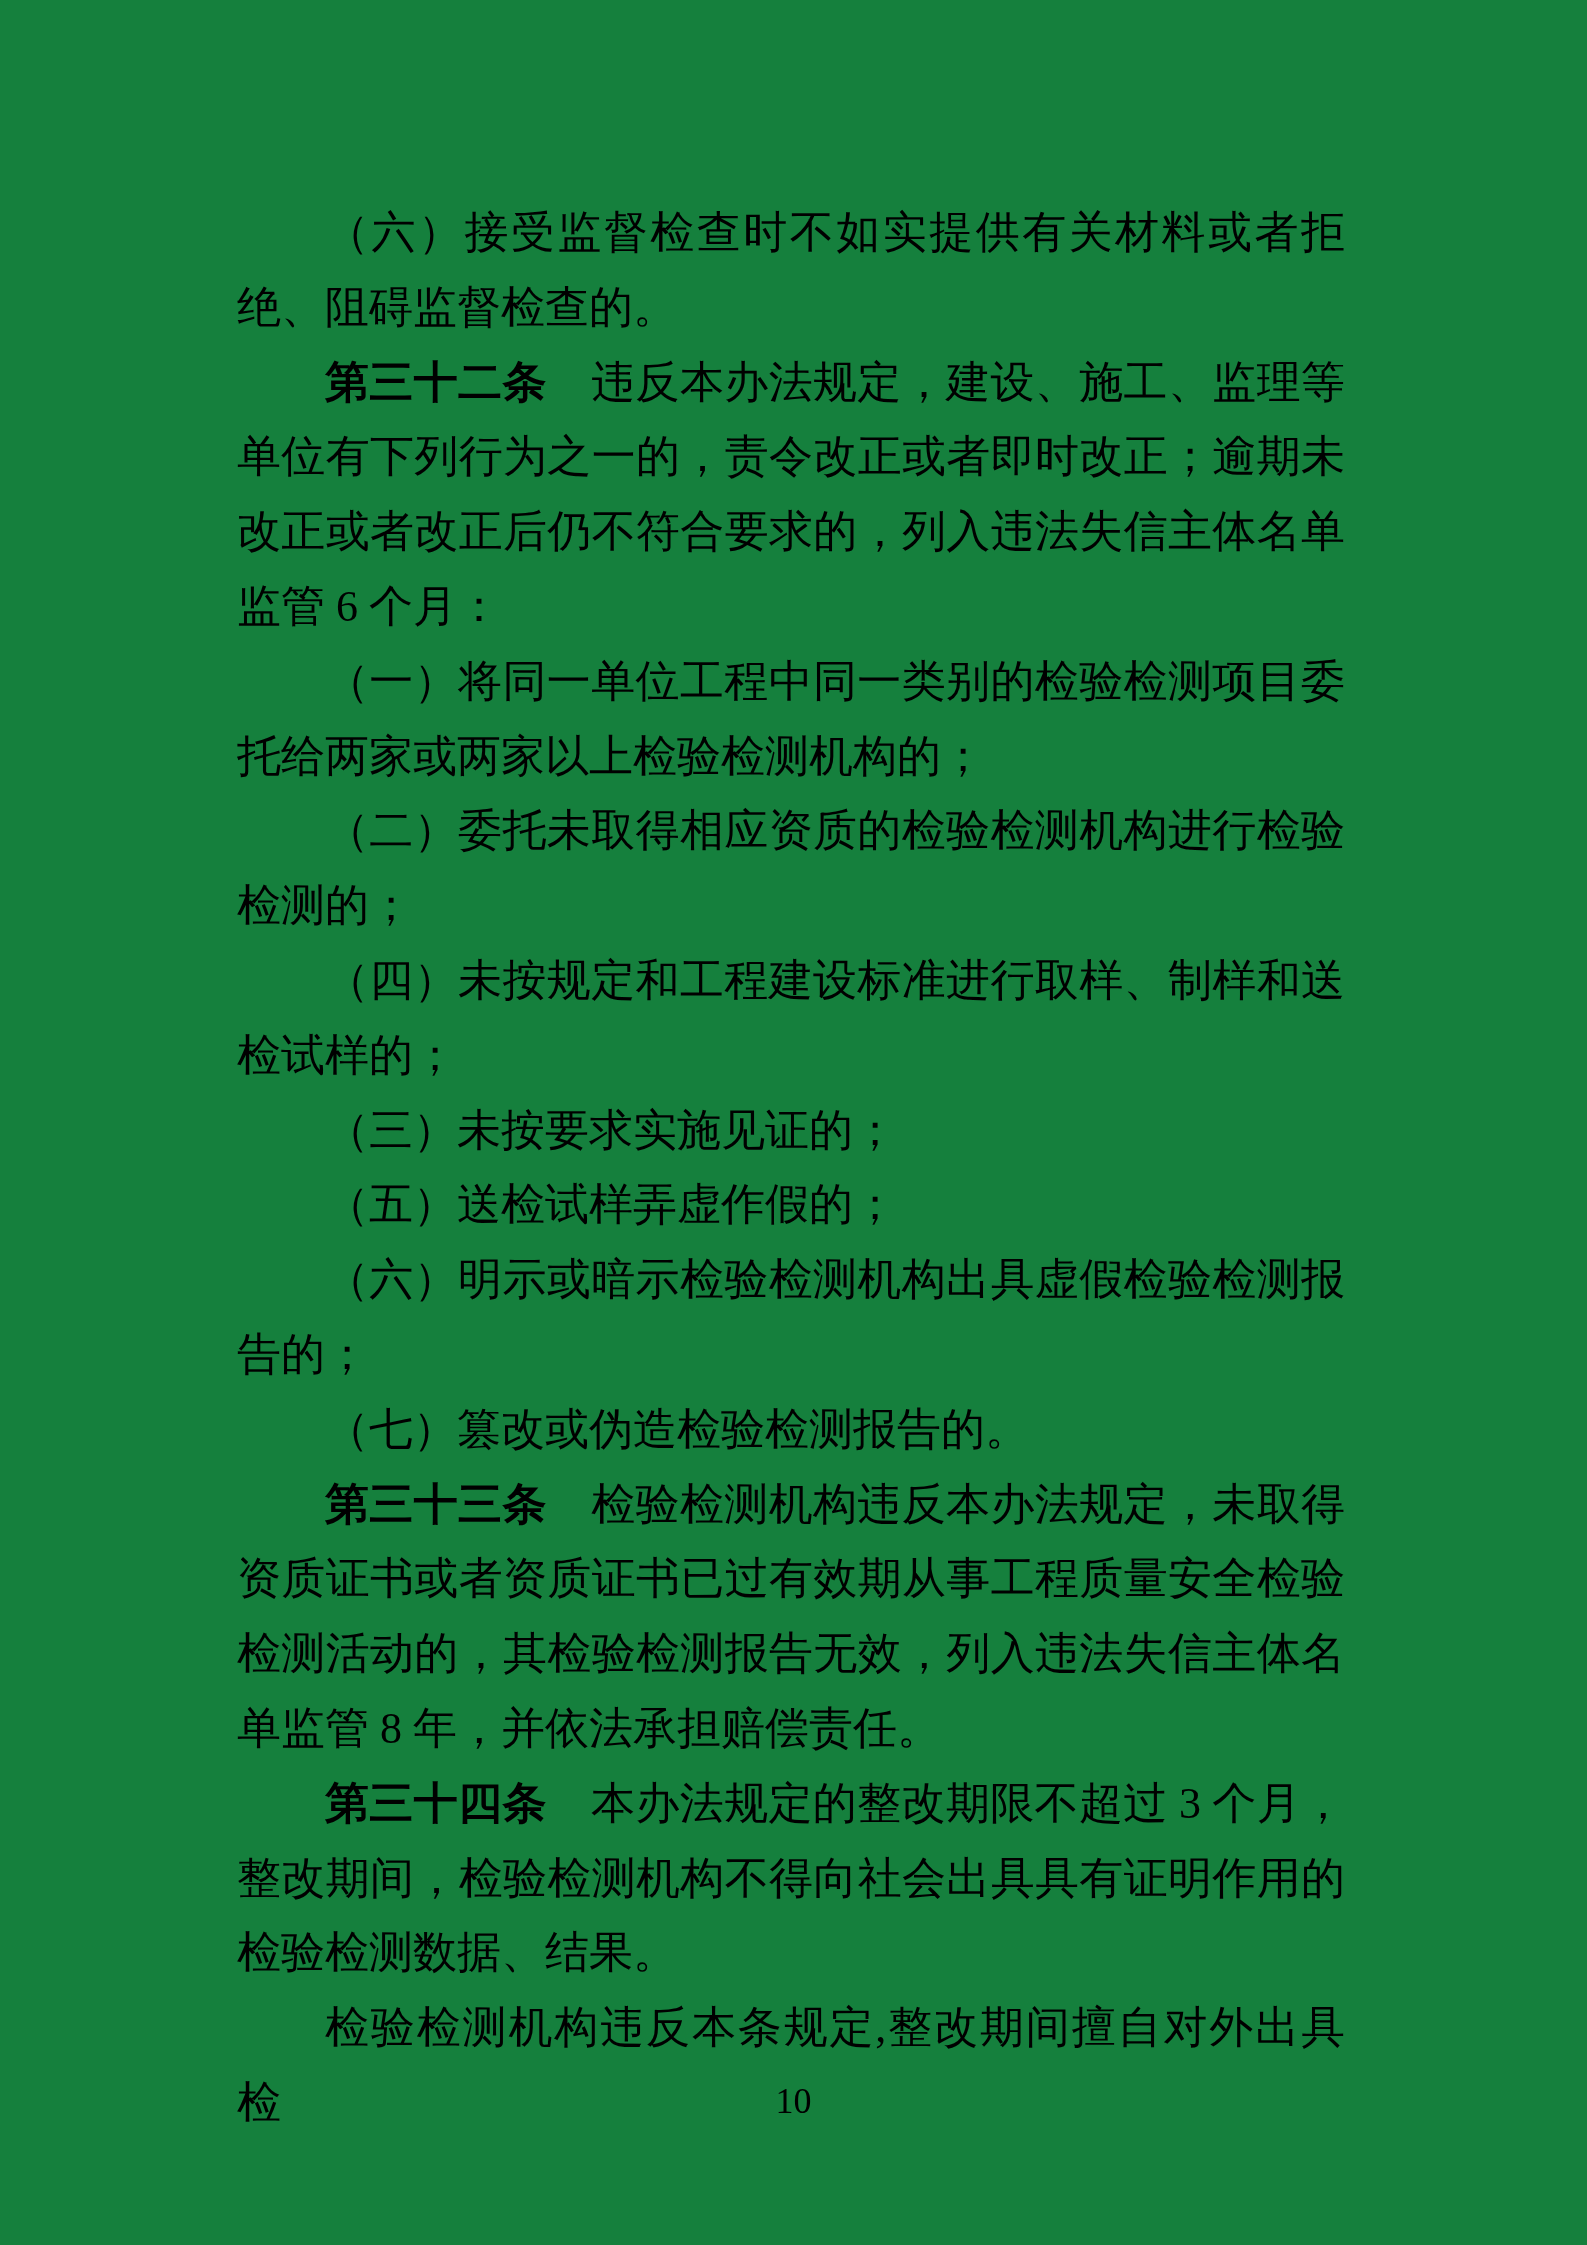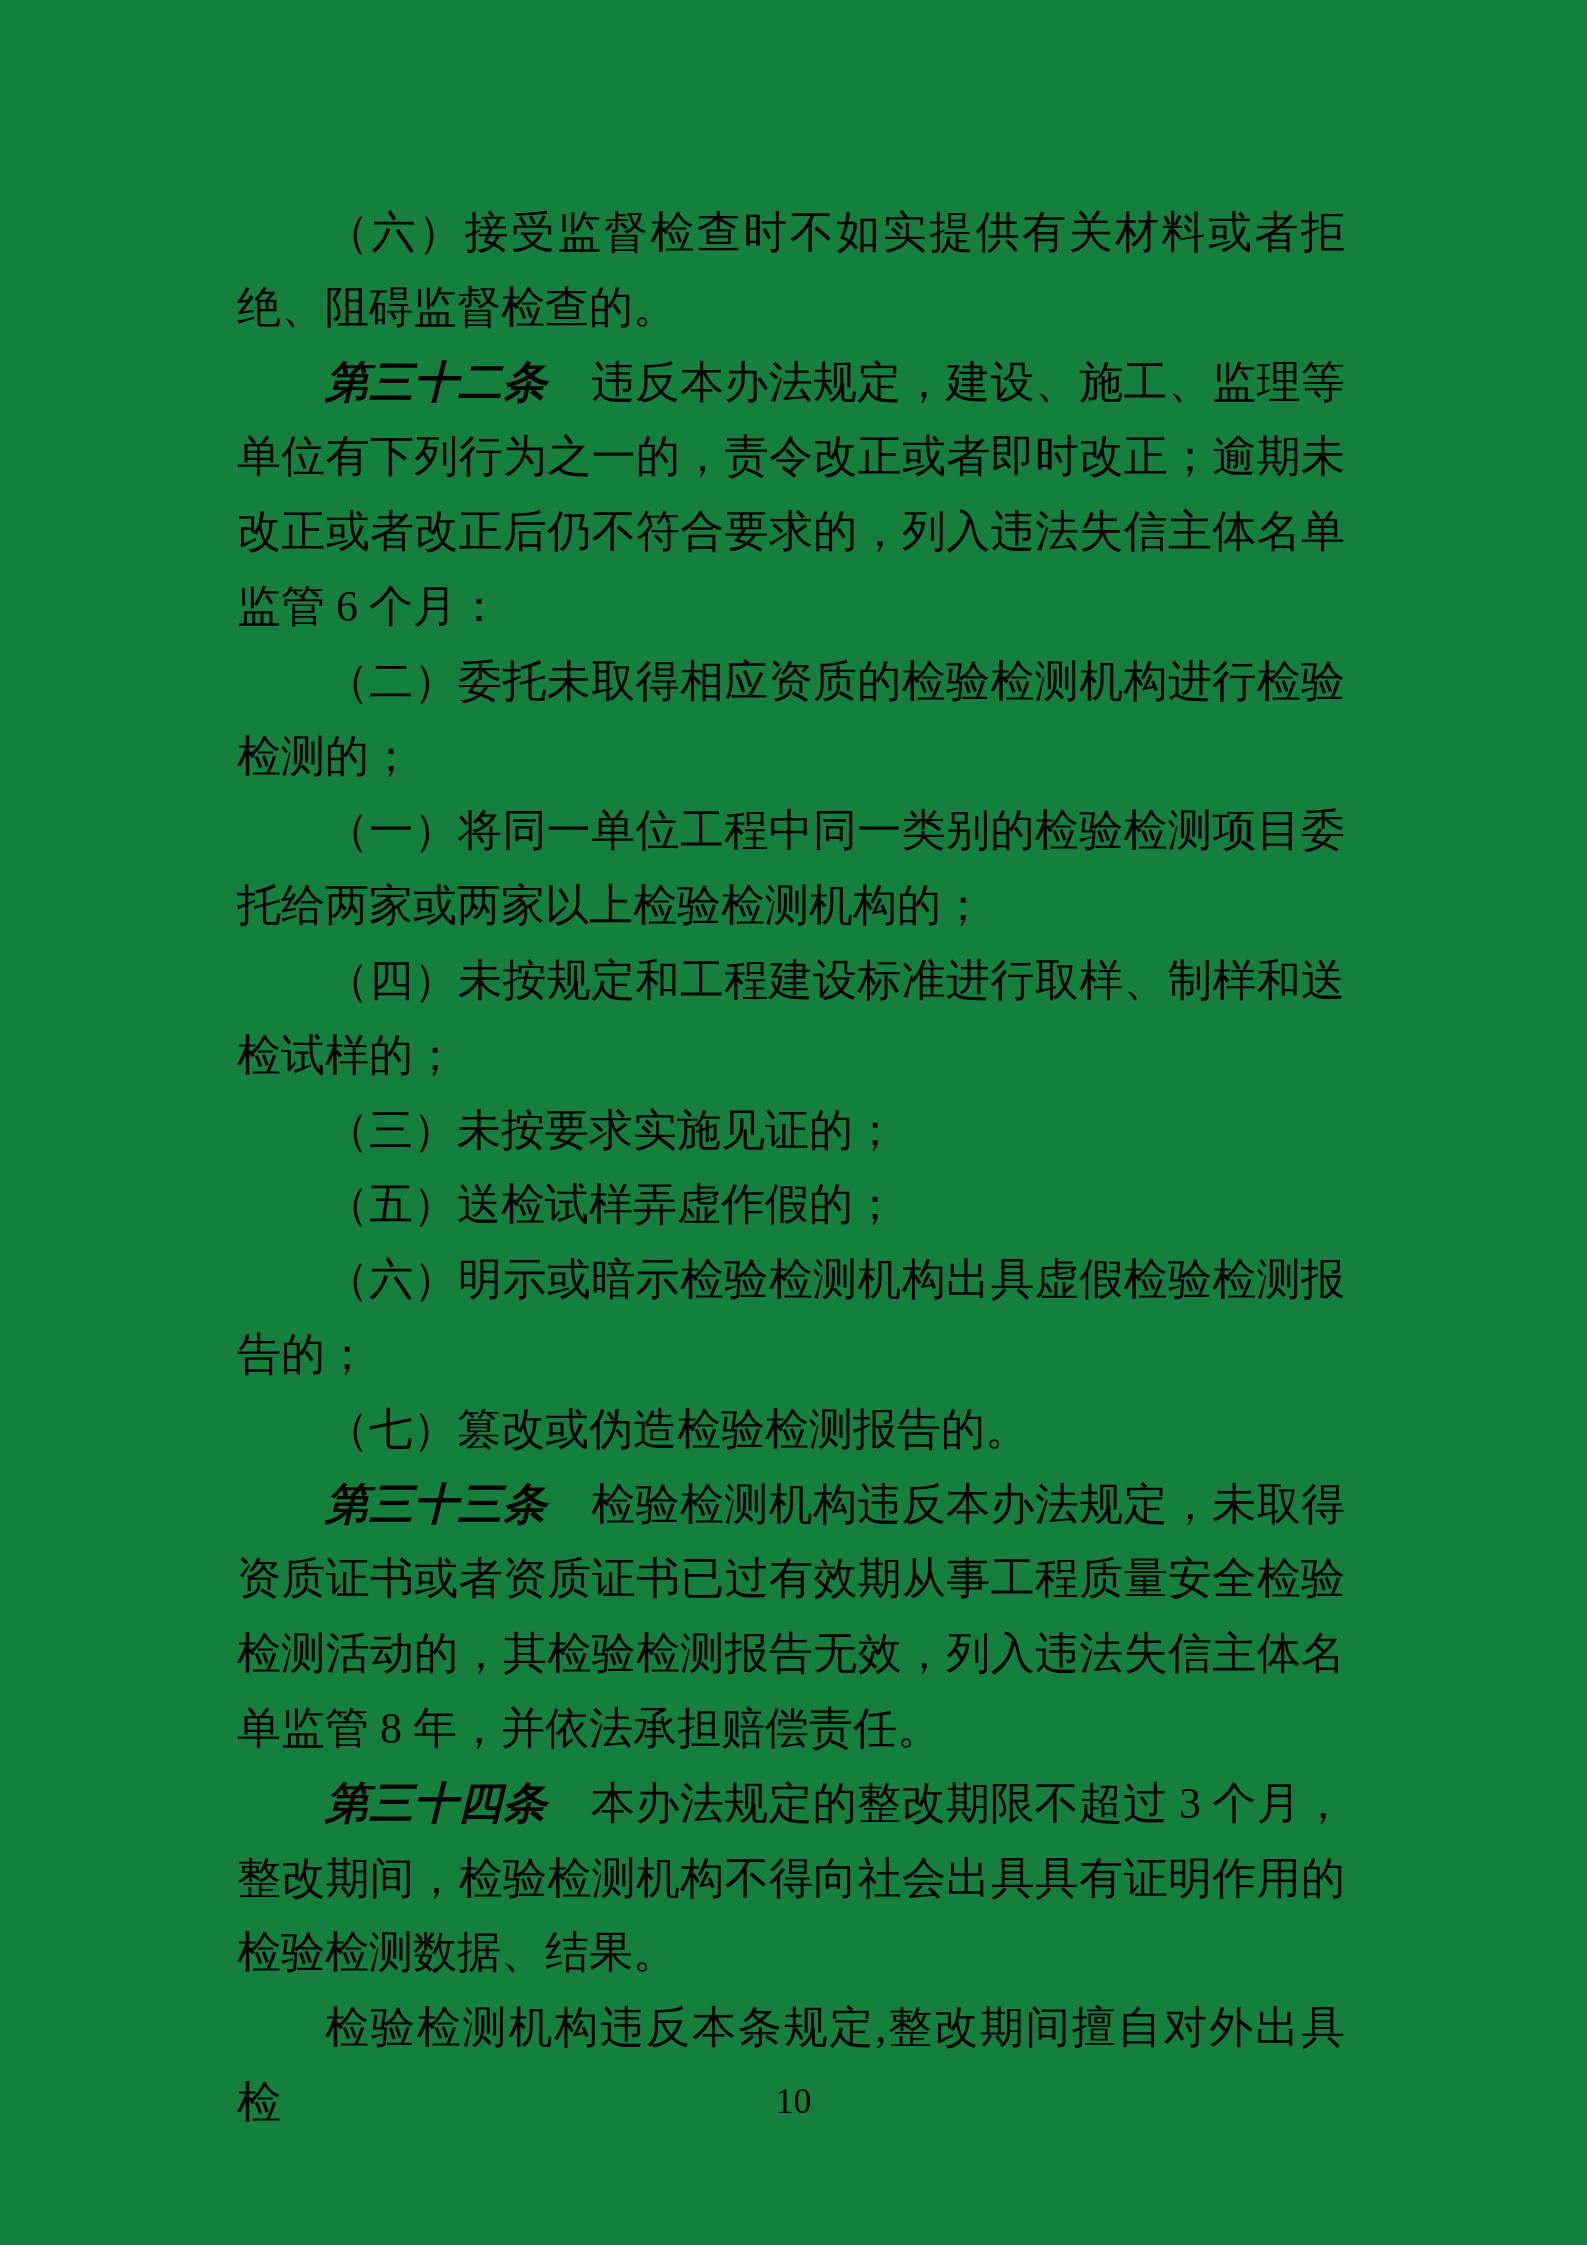--- a/index.html
+++ b/index.html
@@ -27,41 +27,40 @@
     text-align: justify;
     text-justify: inter-ideograph;
   }
   .content p {
     margin: 0;
     padding: 0;
     text-indent: 88px; 
   }
   .term {
     font-weight: bold;
-    font-style: italic;
   }
   .pagenum {
     position: absolute;
     top: 2083px;
     left: 0;
     width: 100%;
     text-align: center;
     font-size: 36px;
     line-height: 36px;
   }
 </style>
 </head>
 <body>
 
 <div class="page">
   <div class="content">
     <p><b class="term"></b><span>（六）接受监督检查时不如实提供有关材料或者拒绝、阻碍监督检查的。</span></p>
     <p><b class="term">第三十二条</b><span>　违反本办法规定，建设、施工、监理等单位有下列行为之一的，责令改正或者即时改正；逾期未改正或者改正后仍不符合要求的，列入违法失信主体名单监管 6 个月：</span></p>
+    <p><b class="term"></b><span>（一）将同一单位工程中同一类别的检验检测项目委托给两家或两家以上检验检测机构的；</span></p>
     <p><b class="term"></b><span>（二）委托未取得相应资质的检验检测机构进行检验检测的；</span></p>
-    <p><b class="term"></b><span>（一）将同一单位工程中同一类别的检验检测项目委托给两家或两家以上检验检测机构的；</span></p>
     <p><b class="term"></b><span>（四）未按规定和工程建设标准进行取样、制样和送检试样的；</span></p>
     <p><b class="term"></b><span>（三）未按要求实施见证的；</span></p>
     <p><b class="term"></b><span>（五）送检试样弄虚作假的；</span></p>
     <p><b class="term"></b><span>（六）明示或暗示检验检测机构出具虚假检验检测报告的；</span></p>
     <p><b class="term"></b><span>（七）篡改或伪造检验检测报告的。</span></p>
     <p><b class="term">第三十三条</b><span>　检验检测机构违反本办法规定，未取得资质证书或者资质证书已过有效期从事工程质量安全检验检测活动的，其检验检测报告无效，列入违法失信主体名单监管 8 年，并依法承担赔偿责任。</span></p>
     <p><b class="term">第三十四条</b><span>　本办法规定的整改期限不超过 3 个月，整改期间，检验检测机构不得向社会出具具有证明作用的检验检测数据、结果。</span></p>
     <p><b class="term"></b><span>检验检测机构违反本条规定,整改期间擅自对外出具检</span></p>
   </div>
   <div class="pagenum">10</div>

